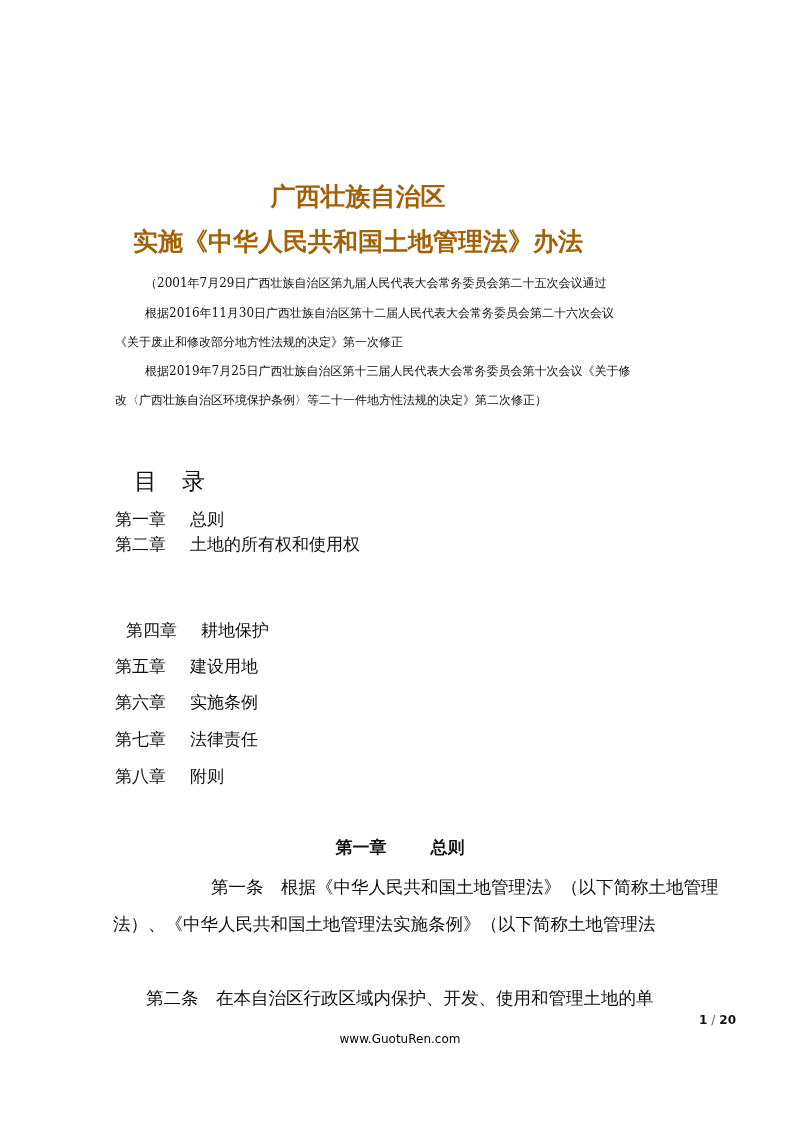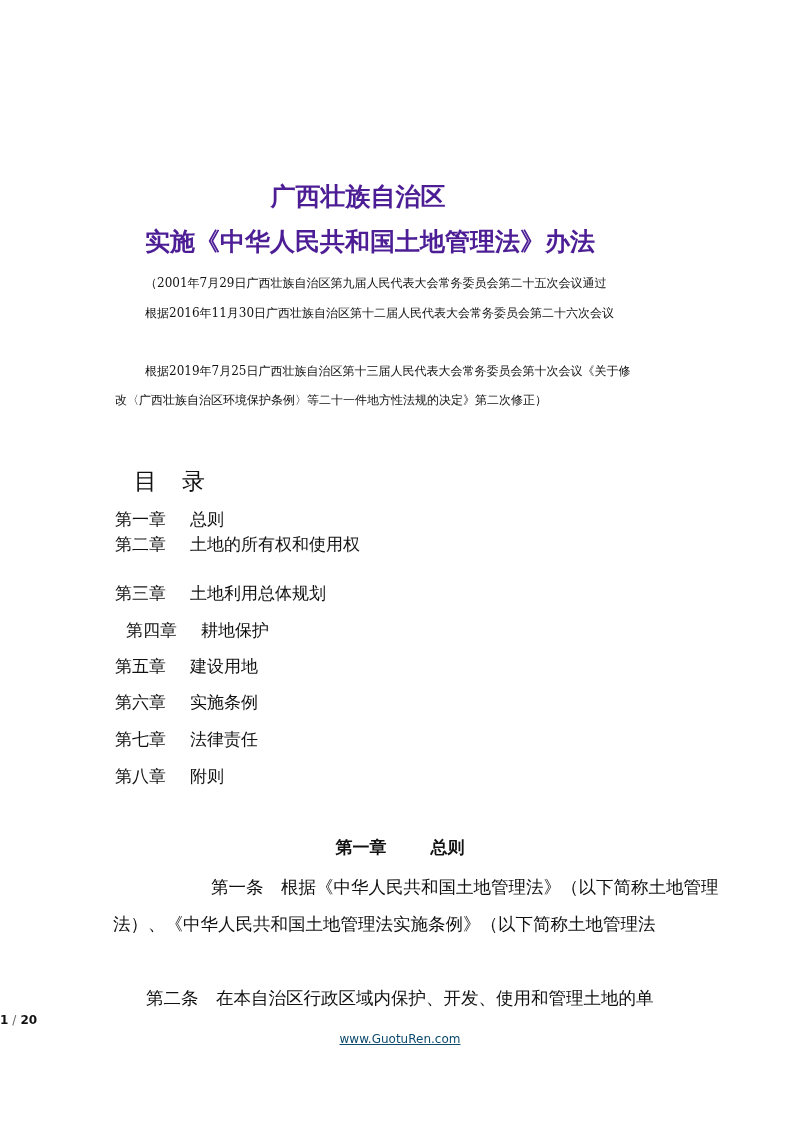--- a/index.html
+++ b/index.html
@@ -19,25 +19,25 @@
     position: absolute;
     left: 0; top: 0;
     width: 800px; height: 1132px;
   }
   .title {
     position: absolute;
     left: 0; width: 716px;
     text-align: center;
     font-family: "DejaVu Sans", "Liberation Sans", sans-serif;
     font-weight: bold;
-    color: #4c1d95;
+    color: #a16207;
     white-space: nowrap;
   }
   .title-1 { top: 182px; font-size: 25px; line-height: 30px; }
-  .title-2 { top: 226px; font-size: 25px; line-height: 32px; padding-left: 12px; }
+  .title-2 { top: 226px; font-size: 25px; line-height: 32px; }
 
   .note {
     position: absolute;
     font-size: 12px;
     line-height: 18px;
     white-space: nowrap;
     color: #111111;
   }
   .toc-heading {
     position: absolute;
@@ -74,65 +74,62 @@
     position: absolute;
     font-size: 17.5px;
     line-height: 24px;
     white-space: nowrap;
   }
 
   .footer-page {
     position: absolute;
     left: 0; width: 736px;
     top: 1012px;
-    text-align: left;
+    text-align: right;
     font-family: "DejaVu Sans", "Liberation Sans", sans-serif;
     font-size: 12px;
     line-height: 16px;
     font-weight: bold;
     color: #111111;
   }
   .footer-page .slash { font-weight: normal; color: #666666; padding: 0 4px; }
   .footer-link {
     position: absolute;
     left: 0; width: 800px;
     top: 1031px;
     text-align: center;
     font-family: "DejaVu Sans", "Liberation Sans", sans-serif;
     font-size: 12px;
     line-height: 16px;
   }
   .footer-link a {
-    color: #0c4a6e;
-    text-decoration: underline;
+    color: #000000;
   }
 </style>
 </head>
 <body>
 
 <div class="page">
 
   <div class="title title-1">广西壮族自治区</div>
   <div class="title title-2">实施《中华人民共和国土地管理法》办法</div>
 
   <div class="note" style="left:145px; top:274px;">（2001年7月29日广西壮族自治区第九届人民代表大会常务委员会第二十五次会议通过</div>
   <div class="note" style="left:145px; top:304px;">根据2016年11月30日广西壮族自治区第十二届人民代表大会常务委员会第二十六次会议</div>
+  <div class="note" style="left:115px; top:333px;">《关于废止和修改部分地方性法规的决定》第一次修正</div>
   <div class="note" style="left:145px; top:362px;">根据2019年7月25日广西壮族自治区第十三届人民代表大会常务委员会第十次会议《关于修</div>
   <div class="note" style="left:115px; top:391px;">改〈广西壮族自治区环境保护条例〉等二十一件地方性法规的决定》第二次修正）</div>
 
   <div class="toc-heading">目　录</div>
 
   <div class="toc-row" style="top:508px;">
     <span class="toc-num">第一章</span><span class="toc-name">总则</span>
   </div>
   <div class="toc-row" style="top:533px;">
     <span class="toc-num">第二章</span><span class="toc-name">土地的所有权和使用权</span>
-  </div>
-  <div class="toc-row" style="top:582px;">
-    <span class="toc-num">第三章</span><span class="toc-name">土地利用总体规划</span>
   </div>
   <div class="toc-row" style="top:619px;margin-left:11px;">
     <span class="toc-num">第四章</span><span class="toc-name">耕地保护</span>
   </div>
   <div class="toc-row" style="top:655px;">
     <span class="toc-num">第五章</span><span class="toc-name">建设用地</span>
   </div>
   <div class="toc-row" style="top:691px;">
     <span class="toc-num">第六章</span><span class="toc-name">实施条例</span>
   </div>

